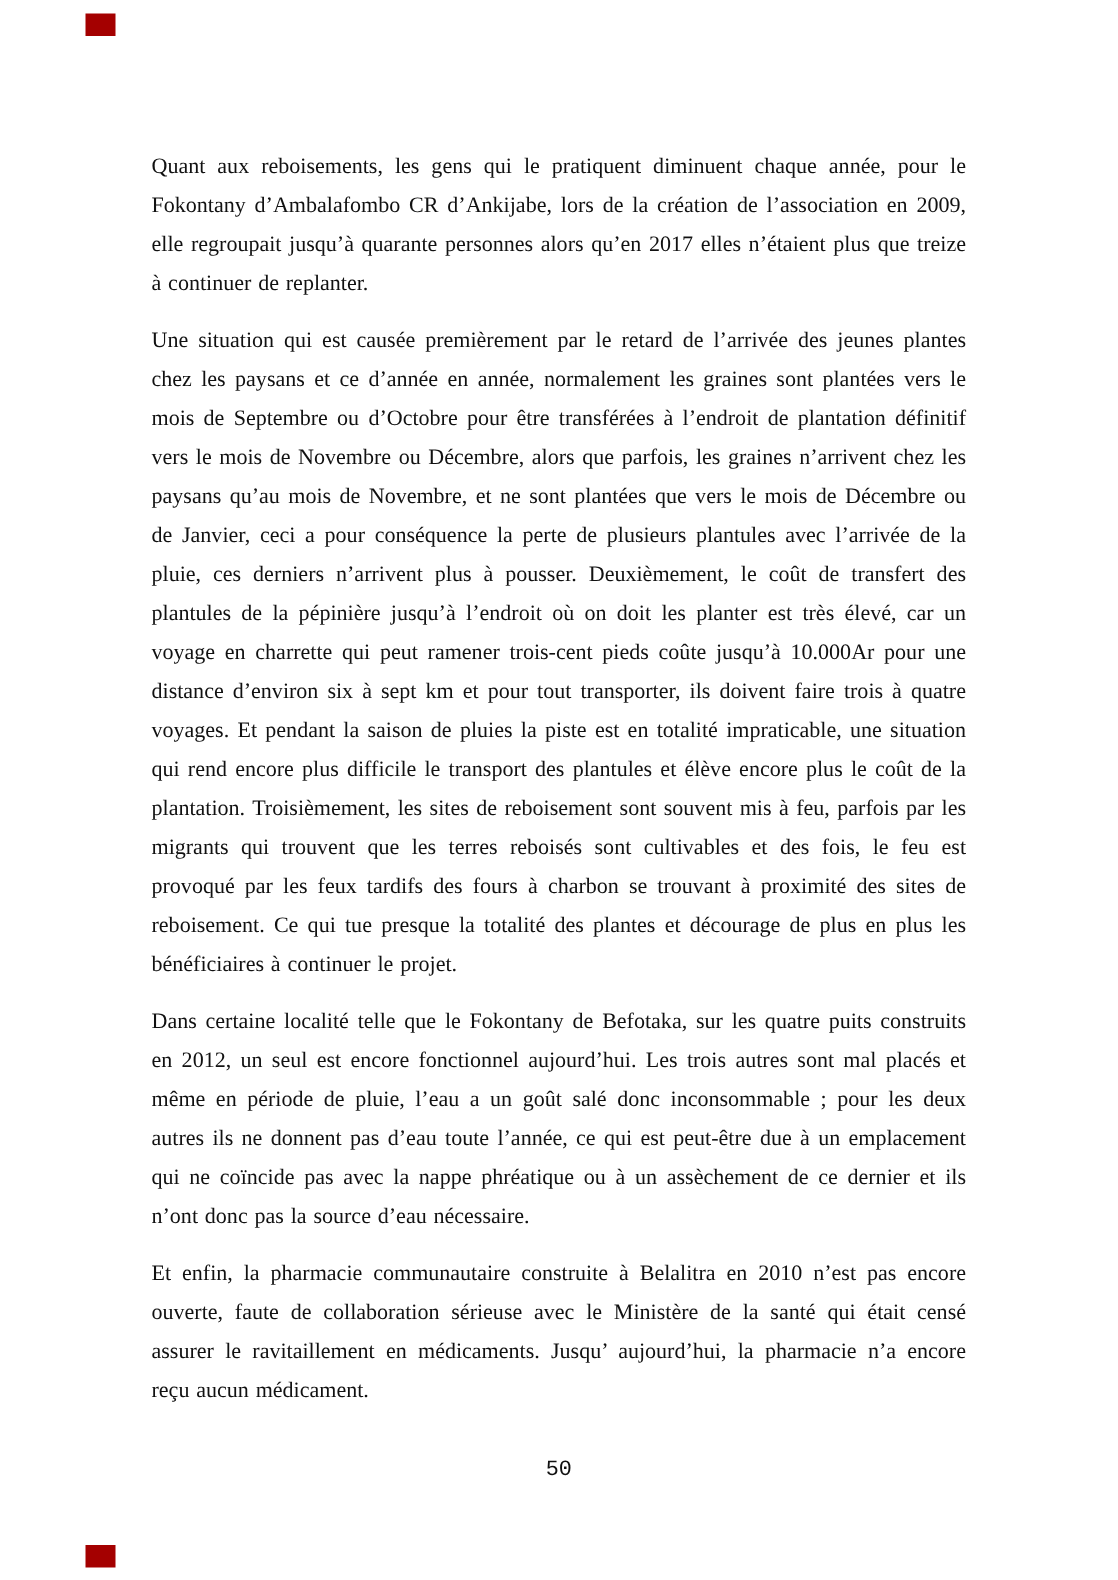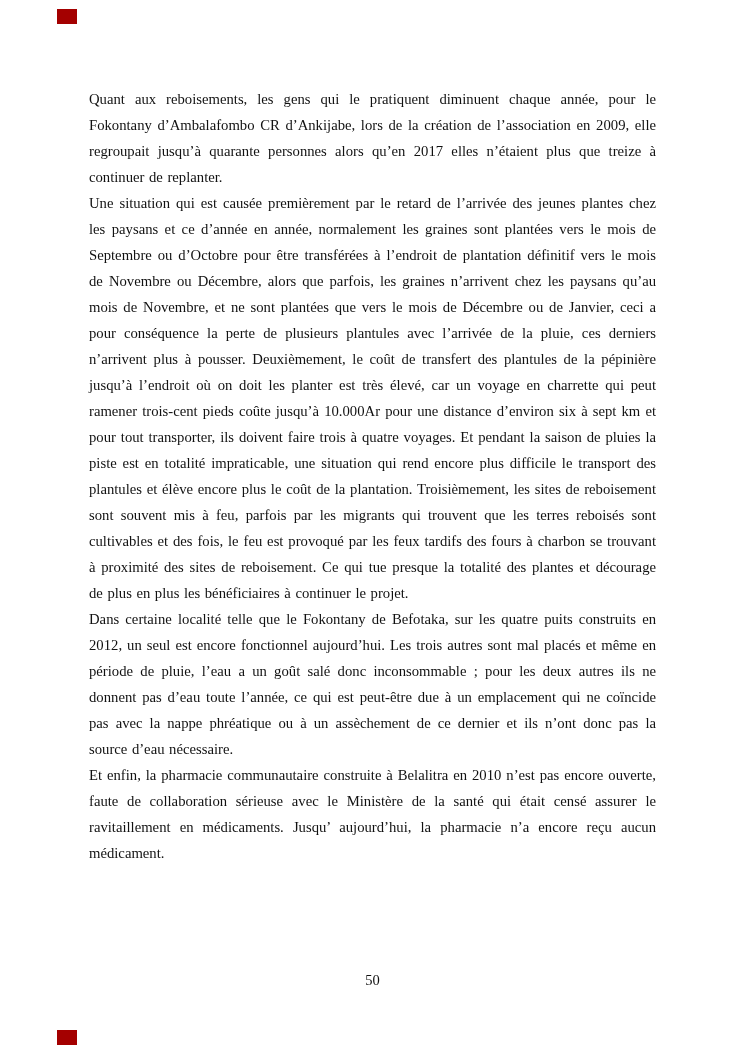--- a/index.html
+++ b/index.html
@@ -16,35 +16,36 @@
     font-family: "Liberation Serif", "DejaVu Serif", serif;
     color: #111111;
   }
   .content {
     position: absolute;
     left: 89px;
     top: 86px;
     width: 567px;
   }
   .content p {
-    margin: 0;
+    margin: 12px;
     padding: 0;
     font-size: 14.7px;
     line-height: 26px;
     text-align: justify;
     word-spacing: 0.06em;
   }
   .folio {
     position: absolute;
     left: 0;
     top: 972px;
     width: 745px;
     text-align: center;
     font-size: 14.5px;
     line-height: 16px;
+    font-family: Liberation Mono, monospace;
   }
   .corner-mark {
     position: absolute;
     left: 57px;
     width: 20px;
     height: 15px;
     background: #a40000; 
   }
   .corner-mark.top { top: 9px; }
   .corner-mark.bottom { top: 1030px; }

